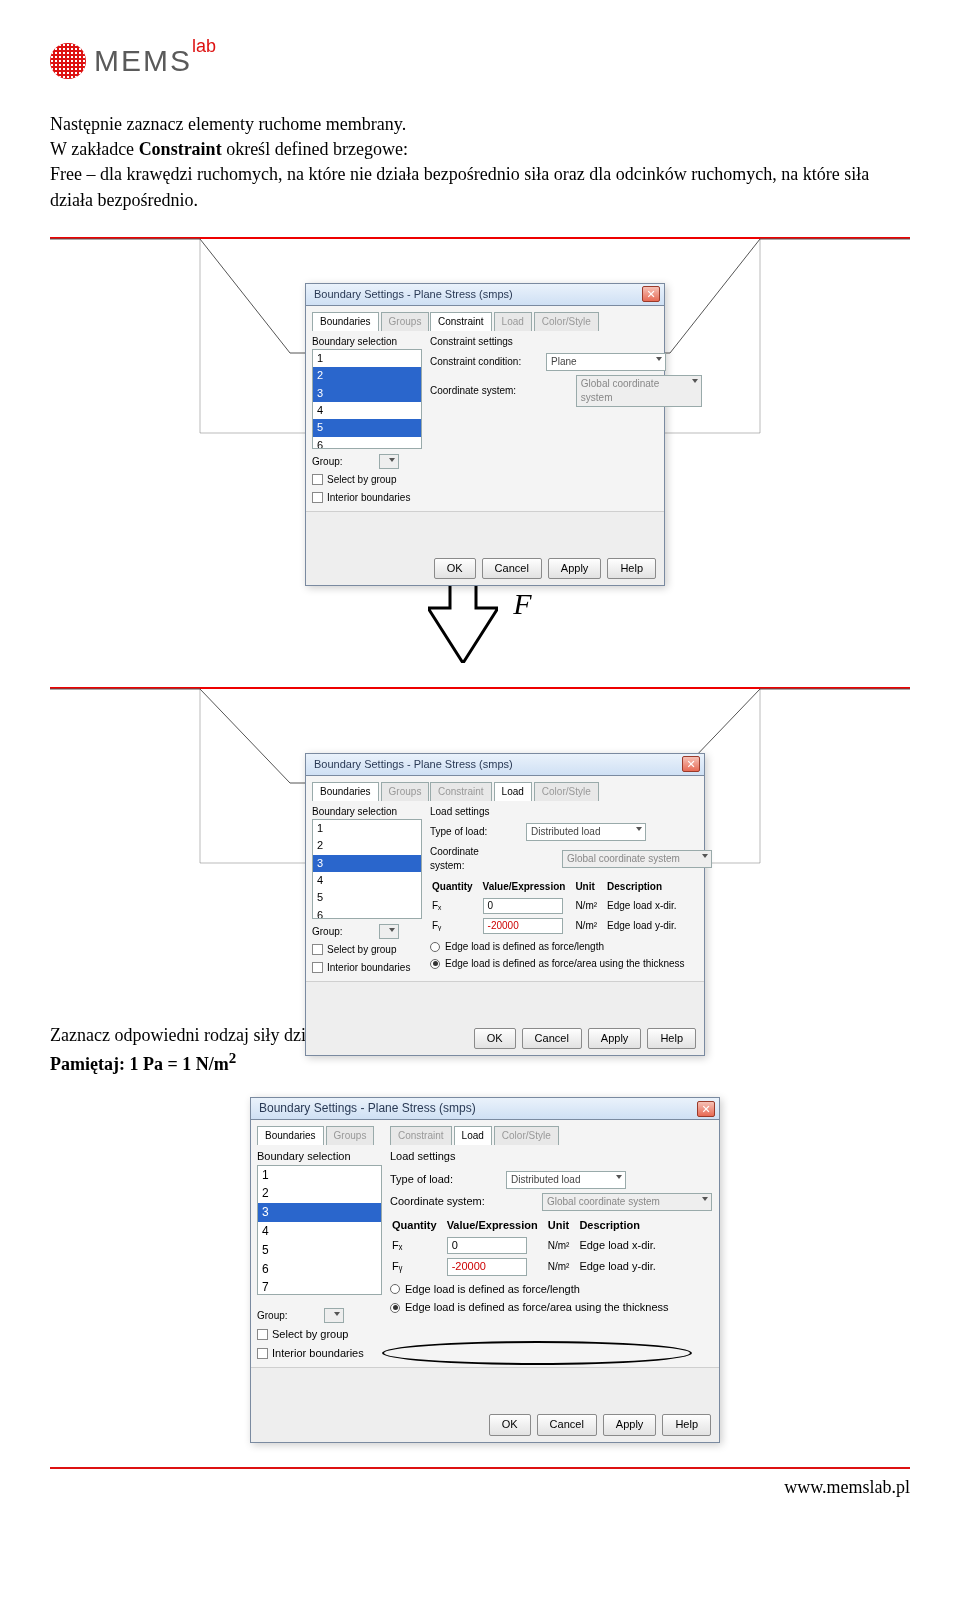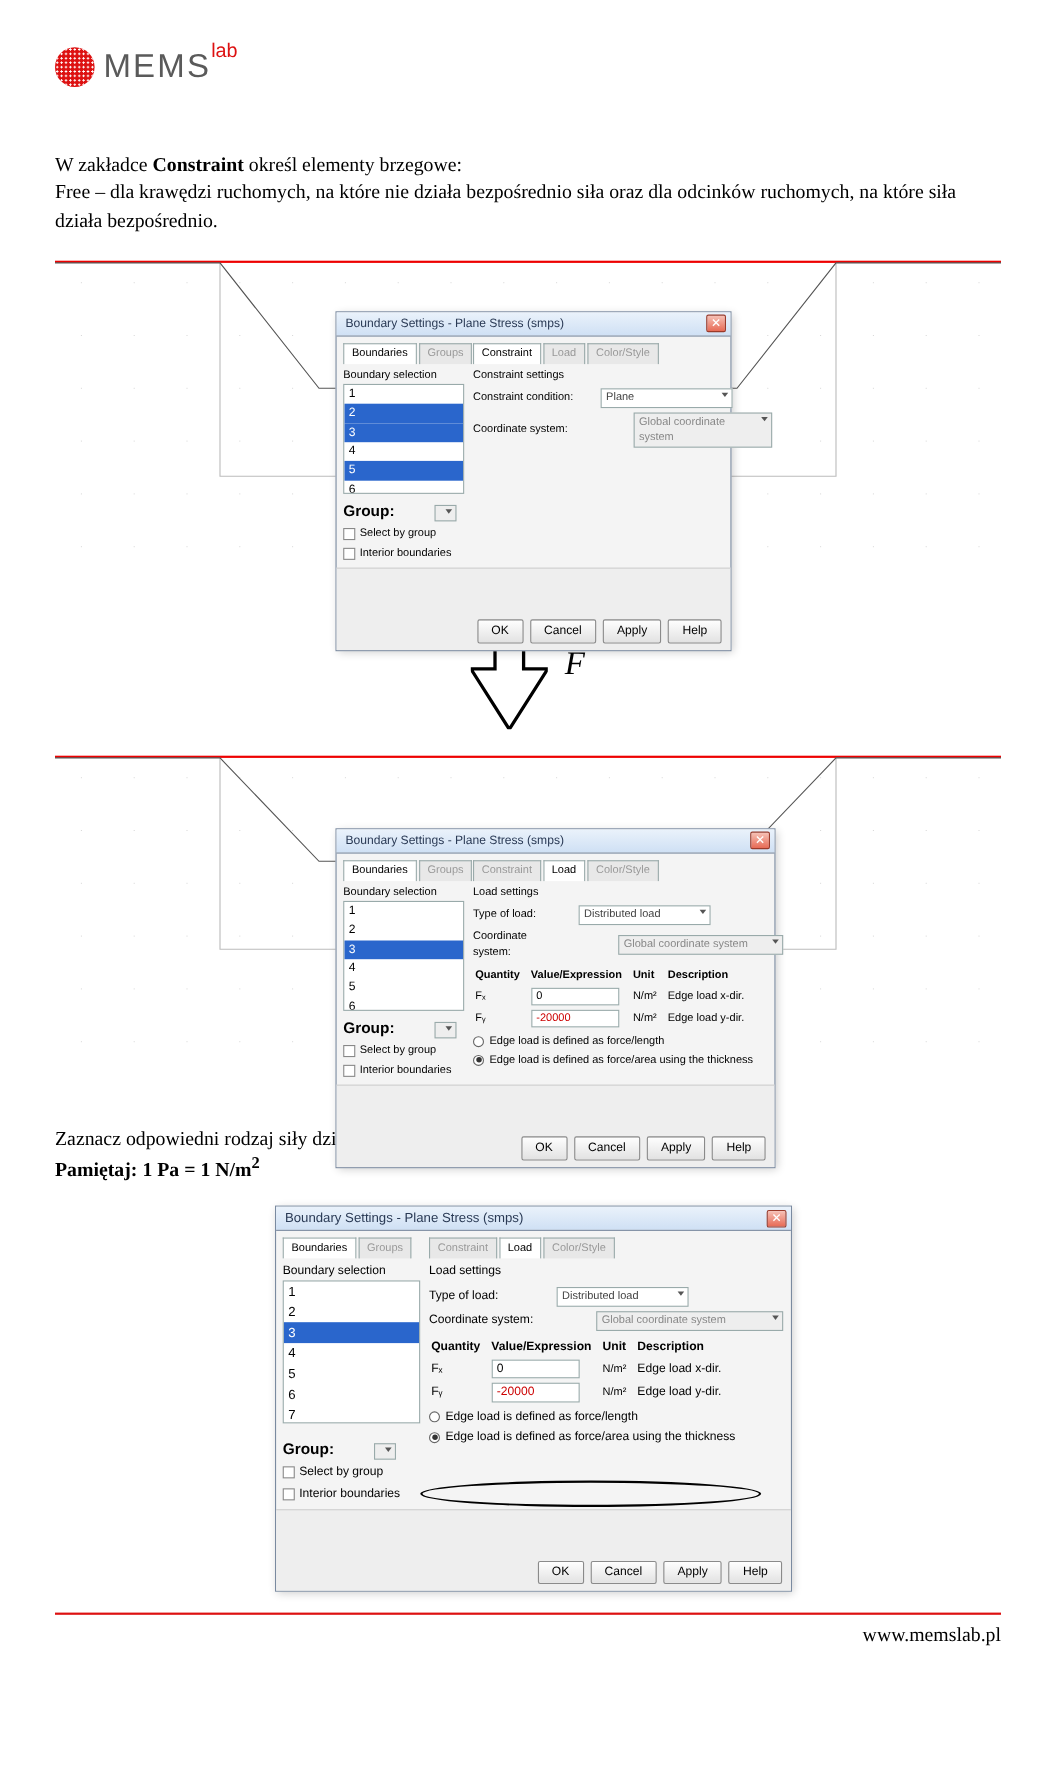--- a/index.html
+++ b/index.html
@@ -76,21 +76,21 @@
   .tab.inactive { background:#e8e8e8; color:#999; }
   .list {
     border: 1px solid #9aa;
     background: #fff;
     height: 100px;
     font-size:11px;
     overflow:hidden;
   }
   .list div { padding:1px 4px; }
   .list .sel { background:#2a66cc; color:#fff; }
-  .grp { margin-top:6px; font-size:14px;font-weight:bold; }
+  .grp { margin-top:6px; font-size:10px; }
   .chk { margin-top:4px; display:flex; align-items:center; gap:4px; font-size:10px;}
   .checkbox-box { width:11px;height:11px;border:1px solid #888;background:#fff;display:inline-block;}
   .right-col { flex:1; }
   .field-row { display:flex; align-items:center; gap:11px; margin:4px 0; }
   .label { width: 105px; font-size:10px; }
   .label-short { width: 85px; font-size:10px; }
   .select-box {
     border:1px solid #9aa; background:#fff; padding:1px 14px 1px 4px;
     position:relative; font-size:10px; min-width:120px; color:#444;
   }
@@ -138,22 +138,22 @@
 
   <div class="logo-row">
     <div class="logo-circle"></div>
     <div class="logo-col">
       <span class="logo-text-big">MEMS</span>
       <span class="logo-sub">lab</span>
     </div>
   </div>
 
   <div class="para">
-    <br>
-    <span>W zakładce </span><b>Constraint</b><span> określ elementy brzegowe:</span><br>
+    <span>Następnie zaznacz elementy ruchome membrany.</span><br>
+    <span>W zakładce </span><b>Constraint</b><span> określ defined brzegowe:</span><br>
     <span>Free – dla krawędzi ruchomych, na które nie działa bezpośrednio siła oraz dla odcinków ruchomych, na które siła działa bezpośrednio.</span>
   </div>
 
   <div class="figure">
     <div class="dots"></div>
     <div class="red-top"></div>
     <svg class="svg-shape" viewBox="0 0 860 280">
       <polyline points="0,6 150,6 240,120 620,120 710,6 860,6" fill="none" stroke="#555" stroke-width="1"></polyline>
       <polyline points="150,6 150,200 710,200 710,6" fill="none" stroke="#555" stroke-width="1" stroke-opacity=".4"></polyline>
     </svg>

